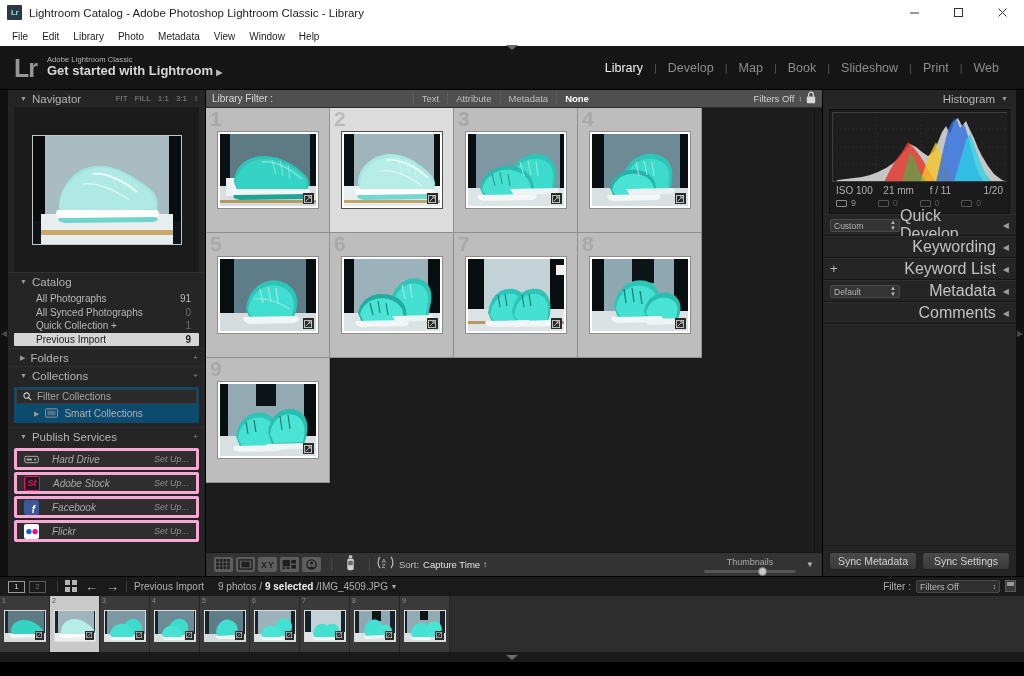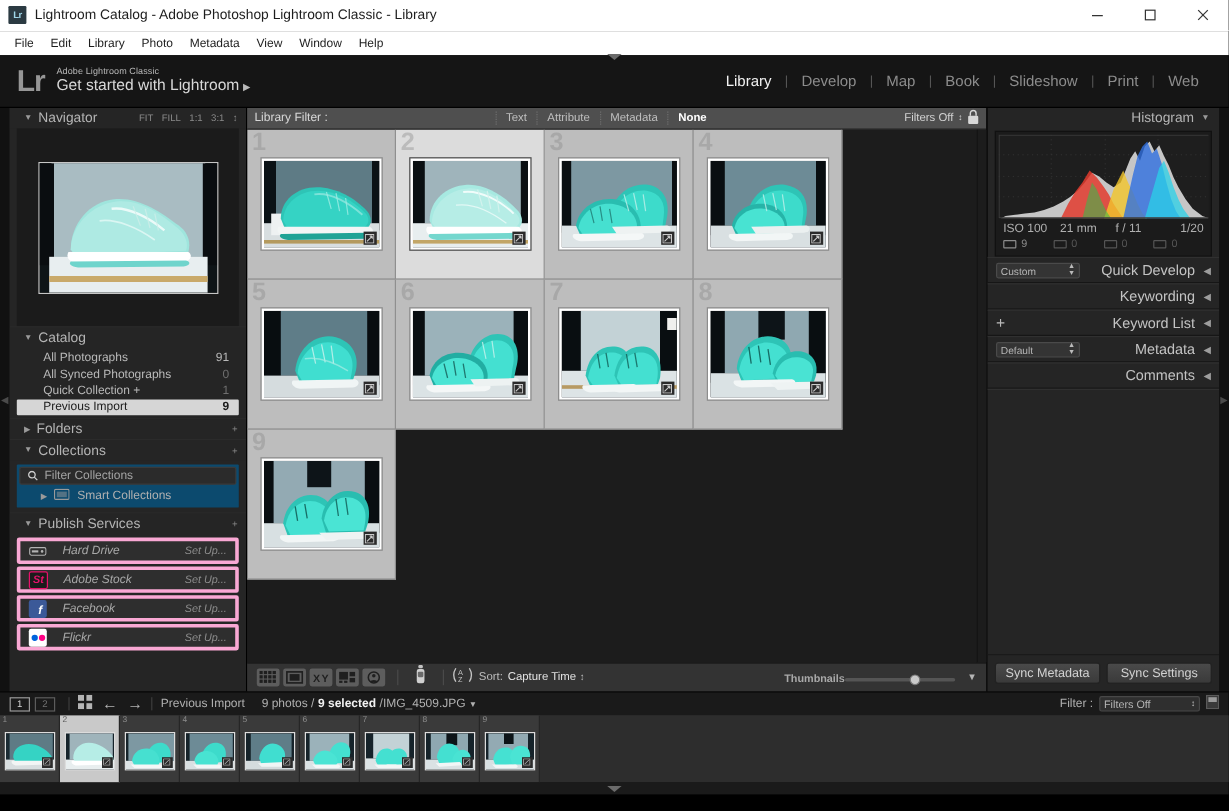--- a/index.html
+++ b/index.html
@@ -34,21 +34,21 @@
 
   
   .topbar {
     height:44px;background:#151515;display:flex;align-items:center;
     position:relative; border-bottom:1px solid #000;
   }
   .ident { display:flex;align-items:flex-end;gap:10px;padding-left:14px; }
   .lr-logo { font-size:25px;font-weight:bold;color:#969696;line-height:22px;letter-spacing:-1px; }
   .ident-txt { line-height:1.05; padding-bottom:1px; }
   .ident-small { font-size:7.5px;color:#b9b9b9;display:block;letter-spacing:.1px; }
-  .ident-big { font-size:13px;color:#d8d8d8;display:block; }
+  .ident-big { font-size:13px;color:#d8d8d8;display:block;font-weight:bold; }
   .ident-arrow { font-size:8px;color:#b9b9b9;margin-left:3px; }
   .modules { margin-left:auto;display:flex;align-items:center;padding-right:14px;gap:0; }
   .module { font-size:12.5px;color:#8c8c8c;padding:0 11px; }
   .module.active { color:#f2f2f2; }
   .msep { color:#555;font-size:11px; }
   .top-tri {
     position:absolute; left:50%; transform:translateX(-50%); top:-1px;
     width:0;height:0;border-left:6px solid transparent;border-right:6px solid transparent;
     border-top:5px solid #6b6b6b;
   }
@@ -134,21 +134,21 @@
   .gscroll { width:8px;background:#1c1c1c;border-left:1px solid #141414; }
 
   .toolbar {
     height:24px;background:#333;display:flex;align-items:center;gap:0;
     padding:0 8px;border-top:1px solid #151515;
   }
   .tb-ico { width:19px;height:15px;background:#5d5d5d;border-radius:2px;margin-right:3px;display:flex;align-items:center;justify-content:center; }
   .tb-sep { width:1px;height:13px;background:#4a4a4a;margin:0 7px; }
   .tb-txt { font-size:9.5px;color:#bdbdbd; }
   .tb-sortval { font-size:9.5px;color:#e2e2e2;margin-left:4px; }
-  .tb-right { margin-left:auto;display:flex;flex-direction:row;align-items:center;gap:0px;padding-right:2px;font-weight:bold; }
+  .tb-right { margin-left:auto;display:flex;flex-direction:column;align-items:center;gap:0px;padding-right:2px; }
   .tb-thumbtxt { font-size:9px;color:#a9a9a9;line-height:10px; }
   .slider { width:92px;height:3px;background:#555;border-radius:2px;position:relative;margin-top:3px; }
   .slider .knob { position:absolute;left:54px;top:-3px;width:9px;height:9px;border-radius:50%;background:#c9c9c9;border:1px solid #777; }
 
   
   .rightpanel { width:194px;background:#252525;display:flex;flex-direction:column;border-left:1px solid #000; }
   .rp-hdr { height:17px;display:flex;align-items:center;justify-content:flex-end;gap:6px;padding:0 8px;font-size:11.5px;color:#b4b4b4; }
   .rp-hdr .tw { font-size:7px;color:#9a9a9a; }
   .histo-box { margin:2px 6px 0 6px;background:#1b1b1b;border:1px solid #111;padding:2px; }
   .histo { height:70px;position:relative;background:#212121;overflow:hidden; }
@@ -161,21 +161,21 @@
   .histo-counts { display:flex;align-items:center;padding:1px 4px 3px 4px;gap:0;font-size:9px;color:#8c8c8c; }
   .hc { flex:1;display:flex;align-items:center;gap:4px; }
   .hc .box { width:11px;height:7px;border:1px solid #8c8c8c;border-radius:1px; }
   .hc.dim { color:#555; }
   .hc.dim .box { border-color:#555; }
 
   .rp-section {
     height:22px;display:flex;align-items:center;padding:0 7px;
     border-top:1px solid #303030;border-bottom:1px solid #161616;background:#252525;
   }
-  .rp-sec-title { margin-left:auto;font-size:12px;color:#c3c3c3; }
+  .rp-sec-title { margin-left:auto;font-size:16px;color:#c3c3c3; }
   .rp-tri { font-size:8px;color:#9d9d9d;margin-left:7px; }
   .rp-combo {
     height:13px;min-width:70px;background:#343434;border:1px solid #4a4a4a;border-radius:2px;
     display:flex;align-items:flex-end;padding:0 3px;font-size:8.5px;color:#b6b6b6;gap:4px;
   }
   .rp-combo .arrows { margin-left:auto;font-size:6px;line-height:6px;color:#bbb;display:flex;flex-direction:column; }
   .rp-plus { font-size:13px;color:#b9b9b9;line-height:10px; }
   .rp-spacer { flex:1;background:#252525;border-top:1px solid #303030; }
   .rp-buttons { display:flex;gap:5px;padding:6px;background:#252525;border-top:1px solid #1a1a1a; }
 

